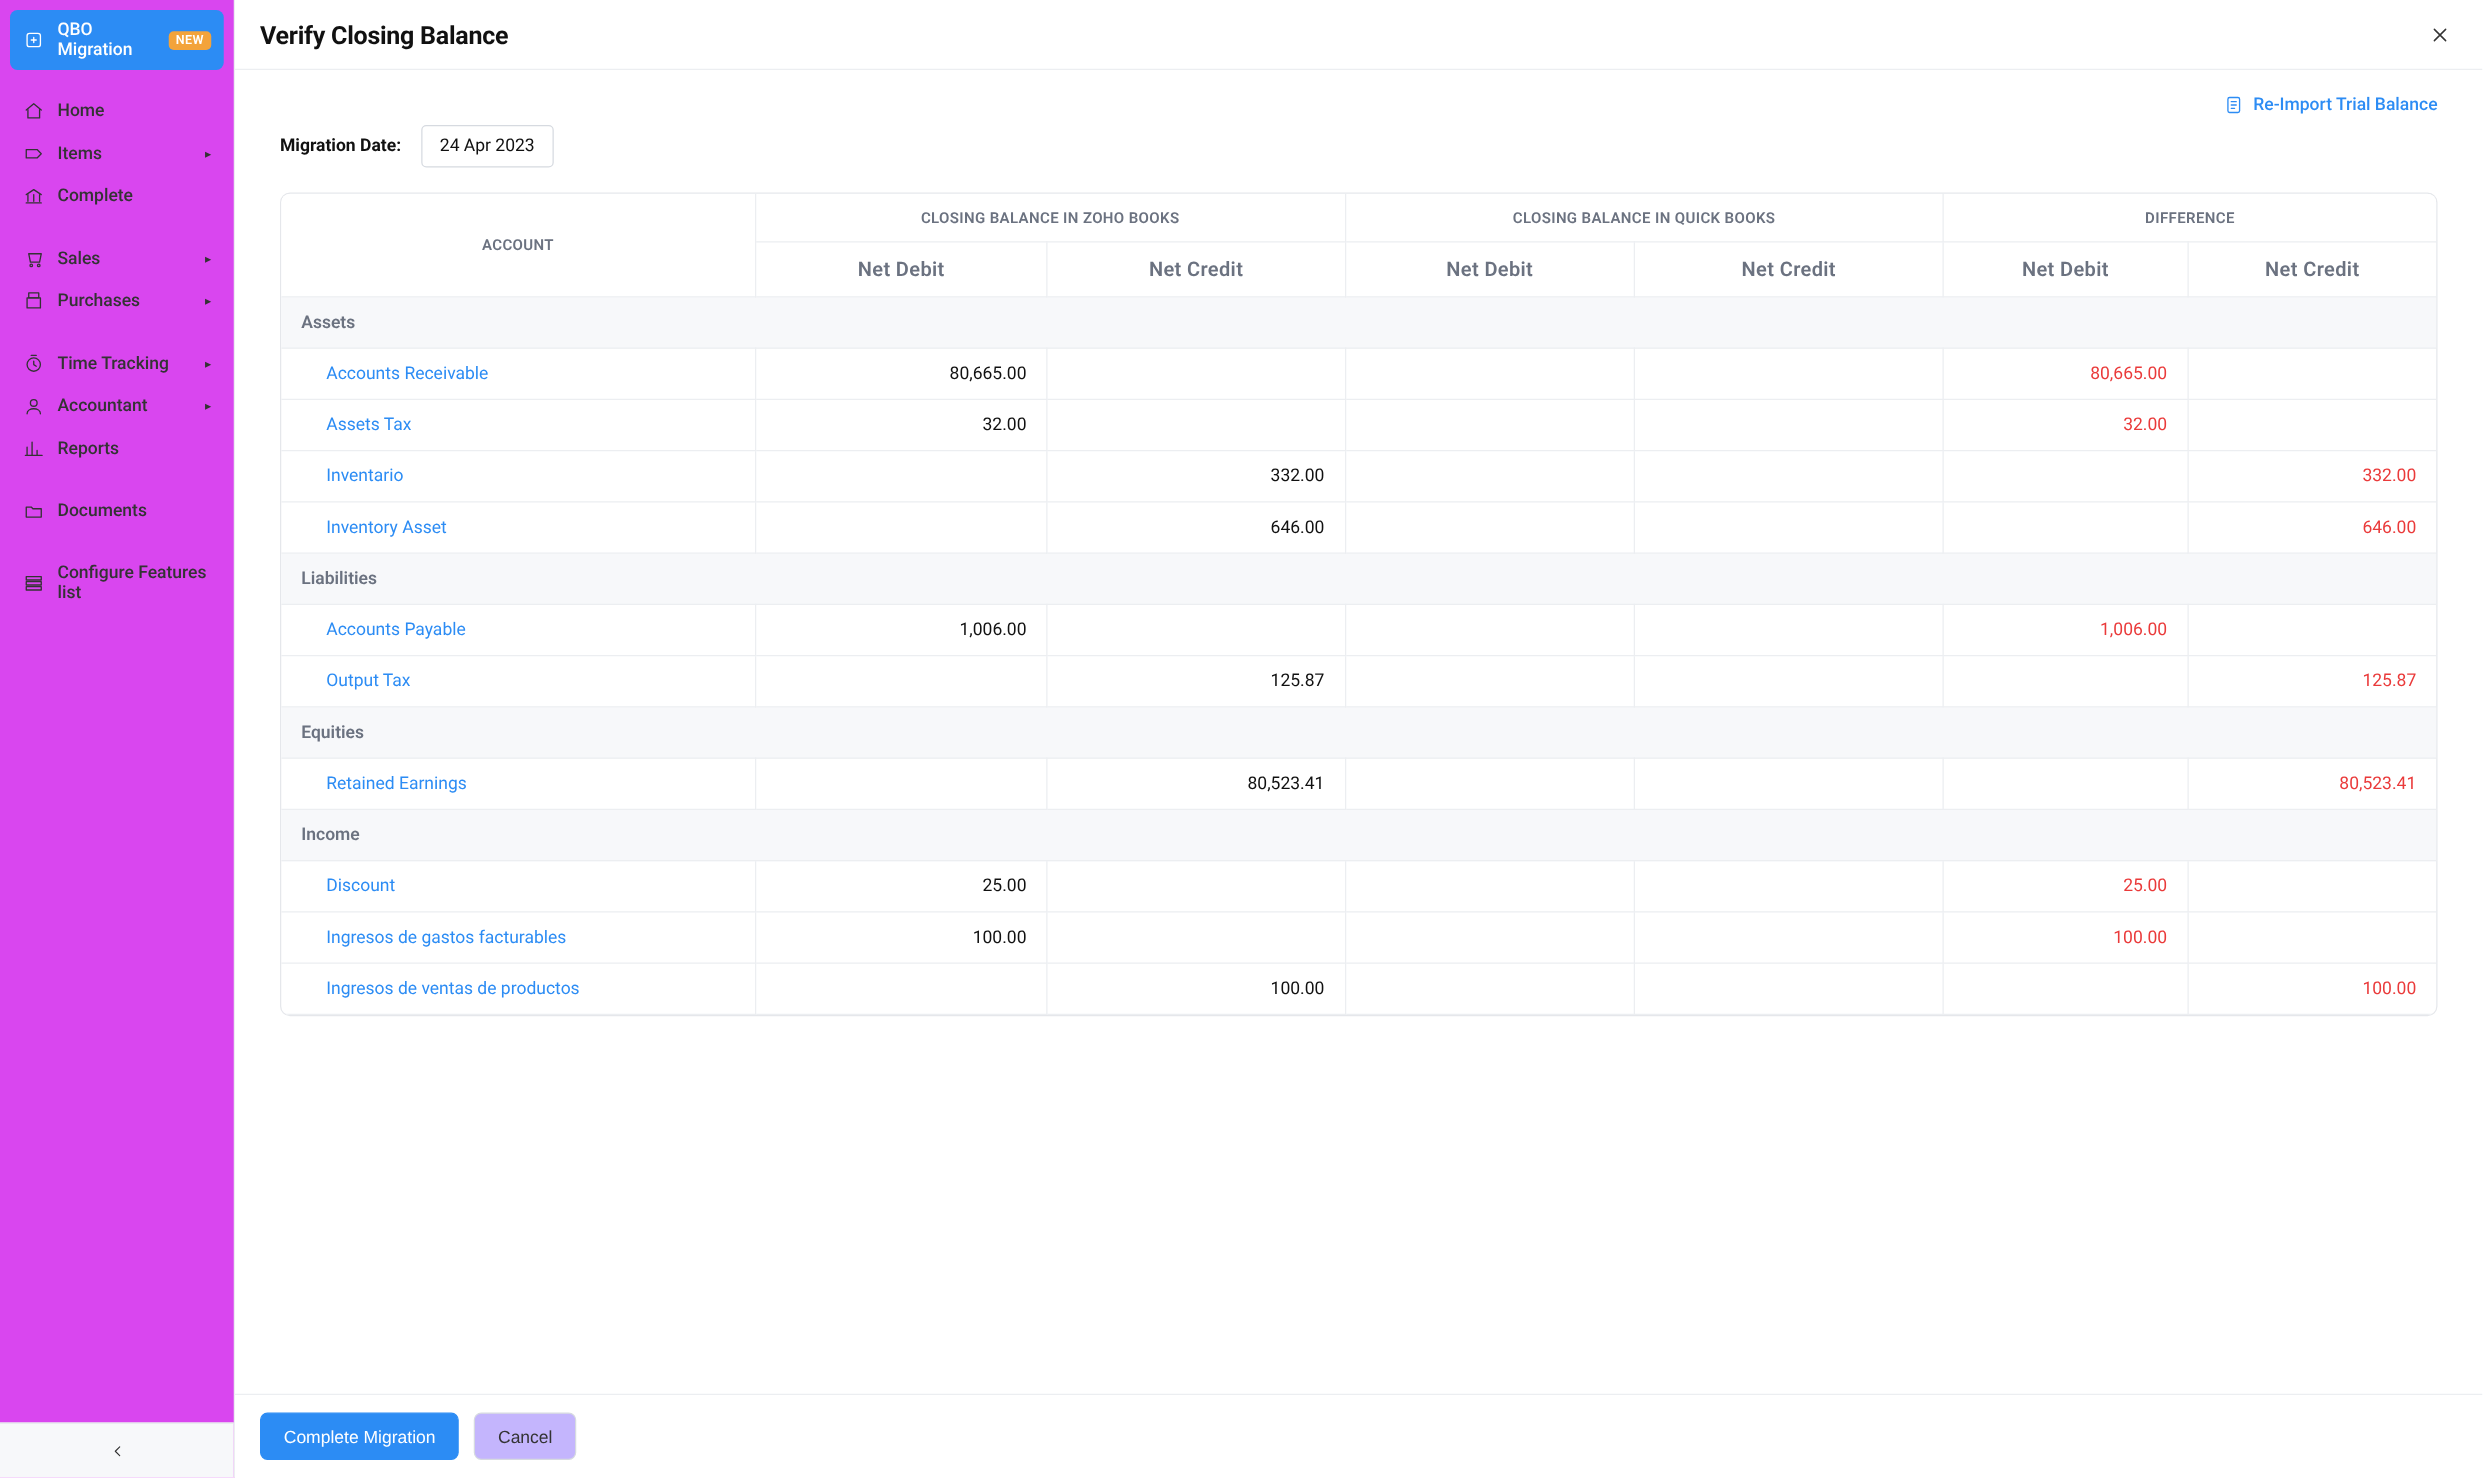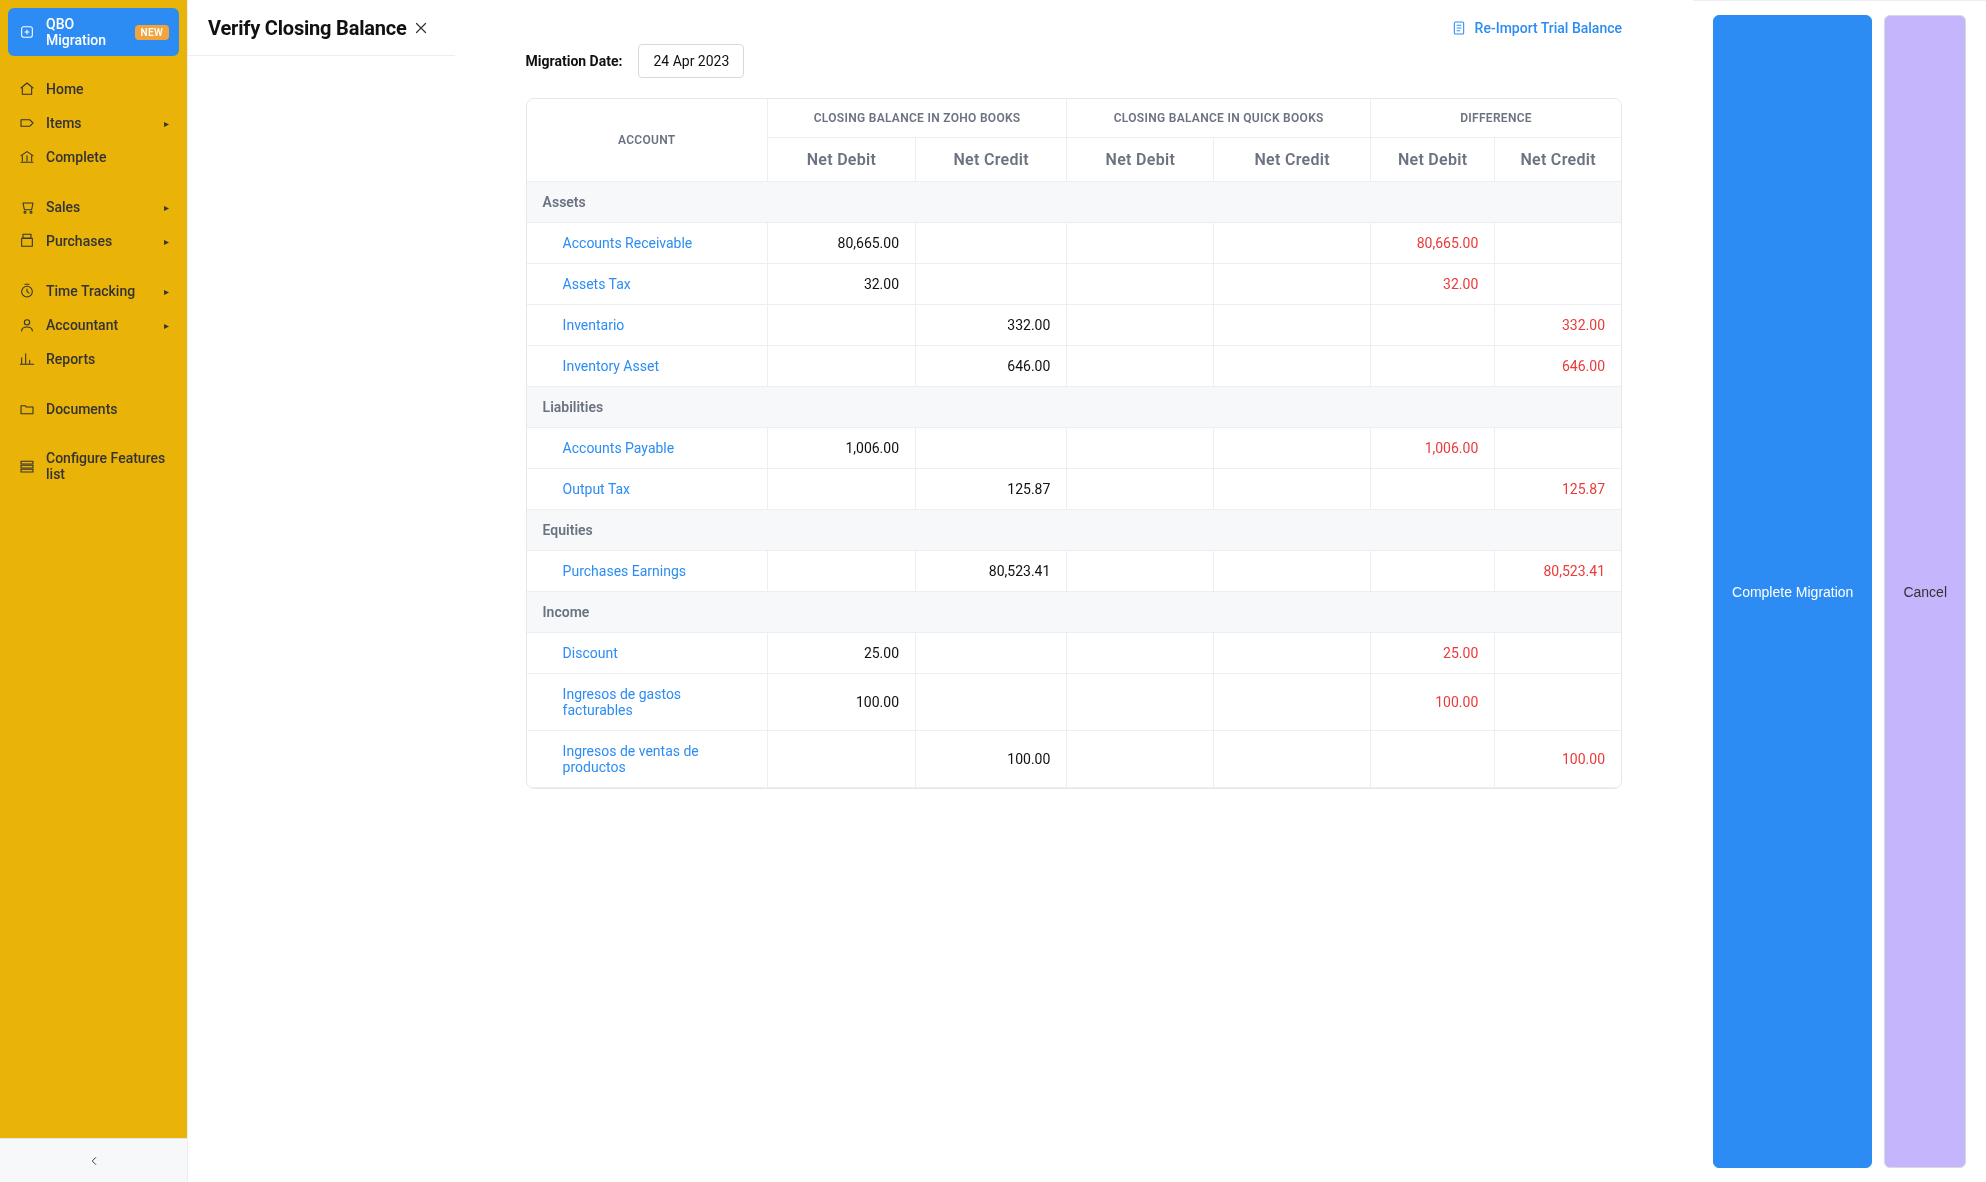--- a/index.html
+++ b/index.html
@@ -2,21 +2,21 @@
 <html><head>
 <meta charset="utf-8">
 <style>
   * { box-sizing: border-box; margin: 0; padding: 0; }
   html, body { height: 100%; font-family: -apple-system, BlinkMacSystemFont, "Segoe UI", Roboto, Helvetica, Arial, sans-serif; font-size: 14px; color: #111; }
   body { display: flex; flex-direction: row; height: 100vh; background: #fff; }
 
   
   .sidebar {
     width: 188px;
-    background: #eab308;
+    background: #d946ef;
     border-right: 1px solid #eceef1;
     display: flex;
     flex-direction: column;
     justify-content: space-between;
     position: relative;
   }
   .sidebar-top { padding: 8px; }
   .sidebar-item {
     display: flex;
     align-items: center;
@@ -58,21 +58,21 @@
     border-top: 1px solid #e5e7eb;
     display: flex;
     align-items: center;
     justify-content: center;
     cursor: pointer;
     color: #555;
     background:#f7f8fa;
   }
 
   
-  .main { flex: 1; display: flex; flex-direction: row; min-width: 0; gap: 35px; }
+  .main { flex: 1; display: flex; flex-direction: column; min-width: 0; }
 
   .header {
     height: 56px;
     border-bottom: 1px solid #eceef1;
     display: flex;
     align-items: center;
     padding: 0 20px;
     justify-content: space-between;
   }
   .header h1 { font-size: 20px; font-weight: 700; letter-spacing: -.2px; }
@@ -373,21 +373,21 @@
               <td class="num">125.87</td>
               <td class="num"></td>
               <td class="num"></td>
               <td class="num neg"></td>
               <td class="num neg">125.87</td>
             </tr>
             <tr class="section">
               <td colspan="7">Equities</td>
             </tr>
             <tr>
-              <td style="padding-left:36px;"><span class="acct-link">Purchases Earnings</span></td>
+              <td style="padding-left:36px;"><span class="acct-link">Retained Earnings</span></td>
               <td class="num"></td>
               <td class="num">80,523.41</td>
               <td class="num"></td>
               <td class="num"></td>
               <td class="num neg"></td>
               <td class="num neg">80,523.41</td>
             </tr>
             <tr class="section">
               <td colspan="7">Income</td>
             </tr>

